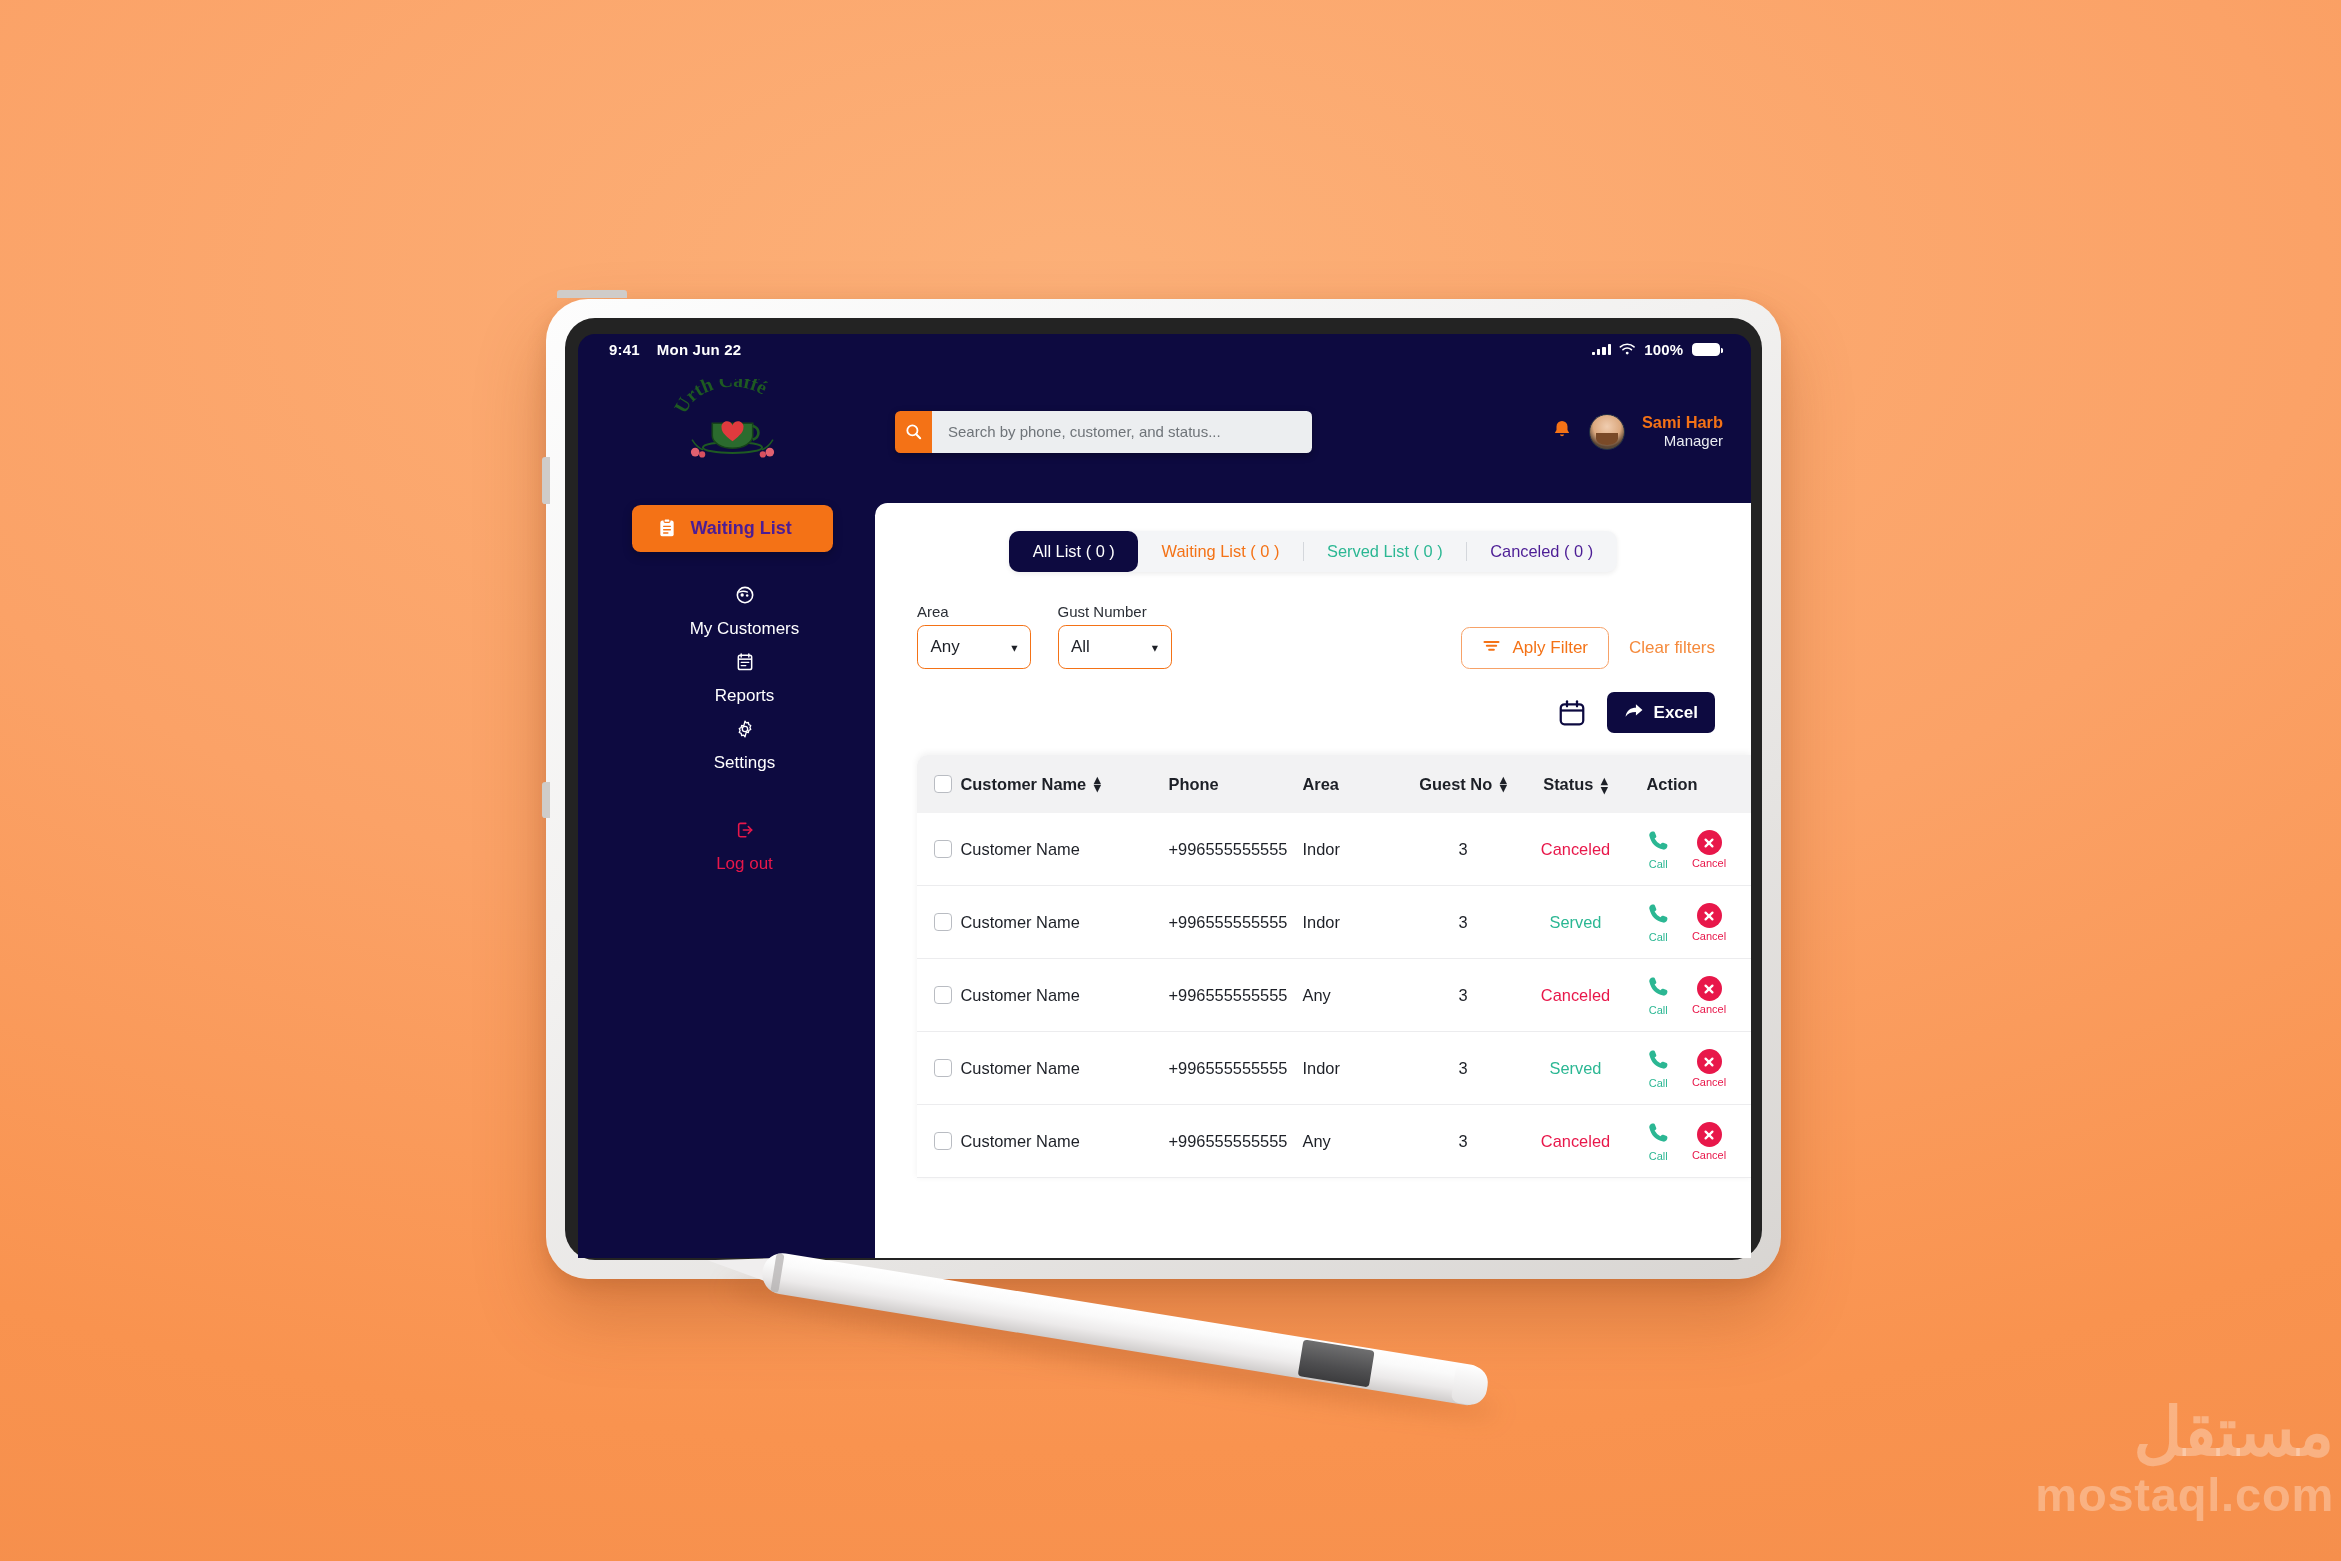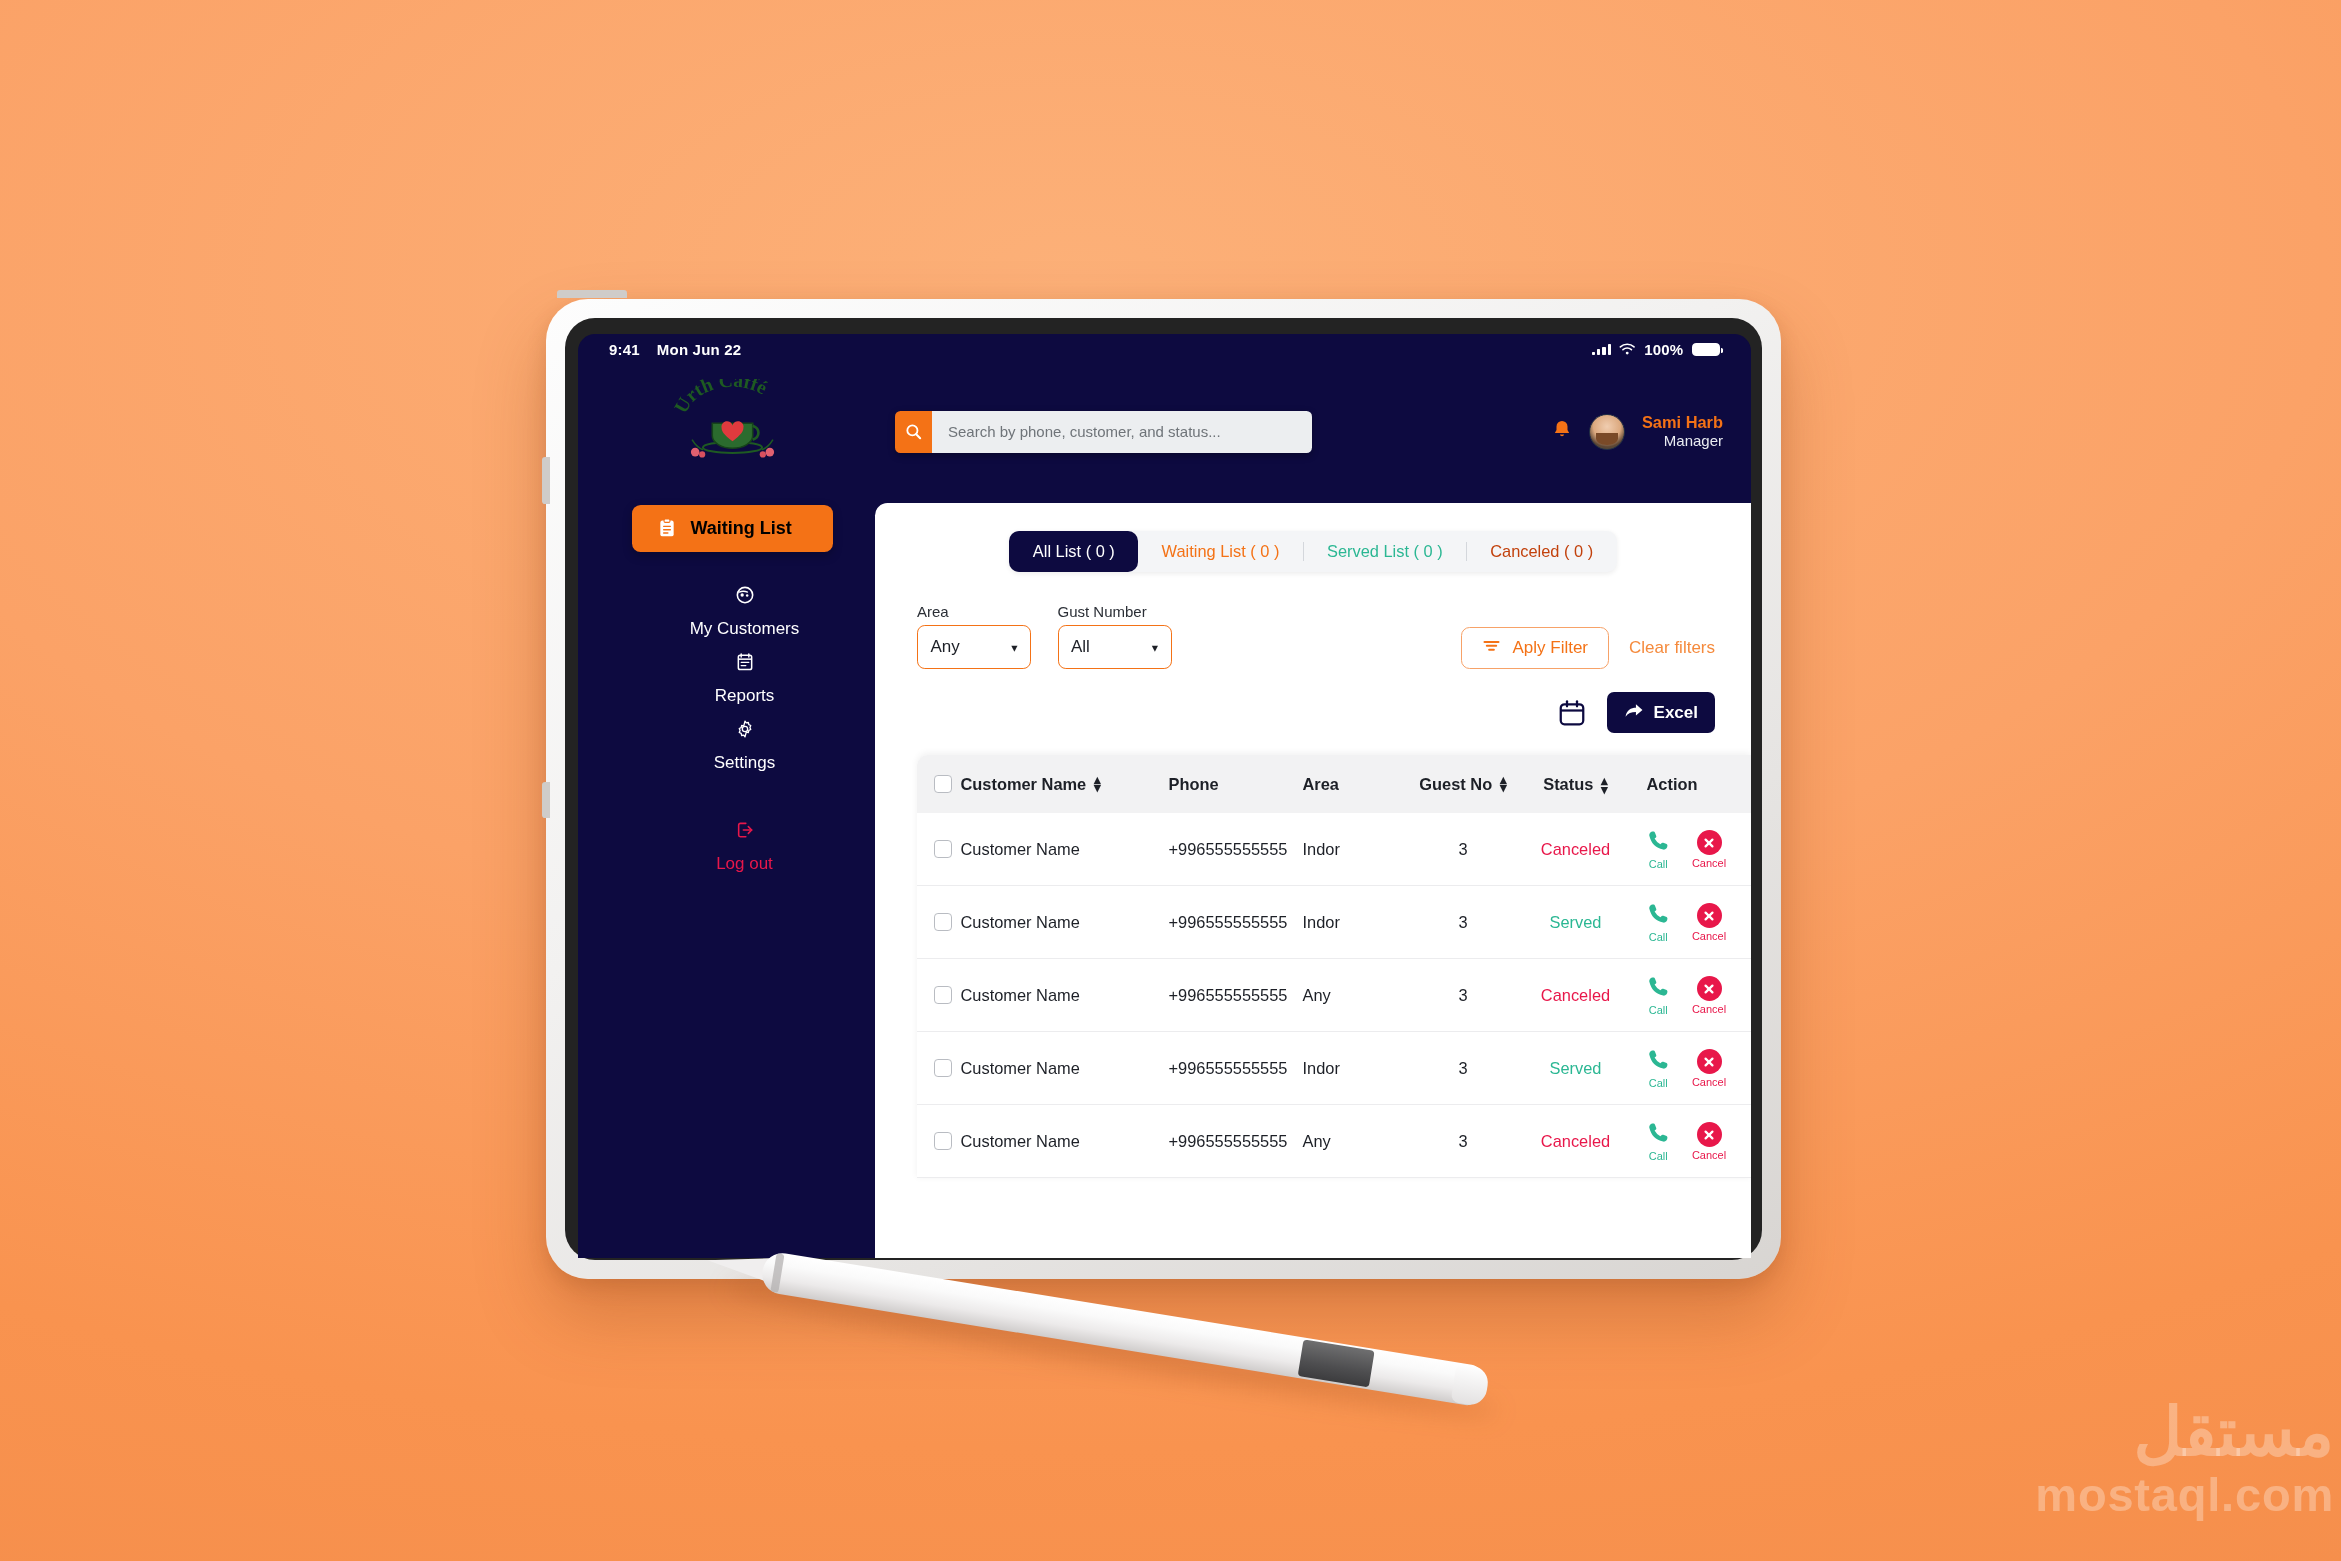--- a/index.html
+++ b/index.html
@@ -130,21 +130,21 @@
     display: flex; align-items: center; justify-content: center;
     margin-bottom: 41px;
     position: relative;
   }
   .nav-btn {
     width: 201px; height: 47px;
     background: #f47216;
     border-radius: 8.6px;
     display: flex; align-items: center; gap: 14px;
     padding-left: 25px;
-    color: #000000;
+    color: #4c1d95;
     font-size: 18px; font-weight: bold;
     cursor: pointer;
     margin-bottom: 33px;
     box-shadow: 0 3.1px 9.4px rgba(0,0,0,.25);
   }
   .nav-item {
     width: 201px; height: 36px;
     display: flex; align-items: center; gap: 14px;
     padding-left: 25px;
     color: #ffffff;
@@ -239,21 +239,21 @@
     white-space: nowrap;
   }
   .tab.active {
     background: #0d0a40;
     color: #ffffff;
     border-radius: 10px;
     font-weight: normal;
   }
   .tab.waiting { color: #f47216; }
   .tab.served  { color: #2bb793; }
-  .tab.canceled{ color: #c2410c; }
+  .tab.canceled{ color: #4c1d95; }
   .tab-sep { width: 0.8px; height: 19px; background: #d4d7dc; }
 
   
   #filter-row {
     display: flex; align-items: flex-end;
     padding: 31px 36px 0 42px;
     gap: 26.5px;
   }
   .field-label { font-size: 15px; color: #2b2f36; margin-bottom: 5.5px; }
   .select-box {

